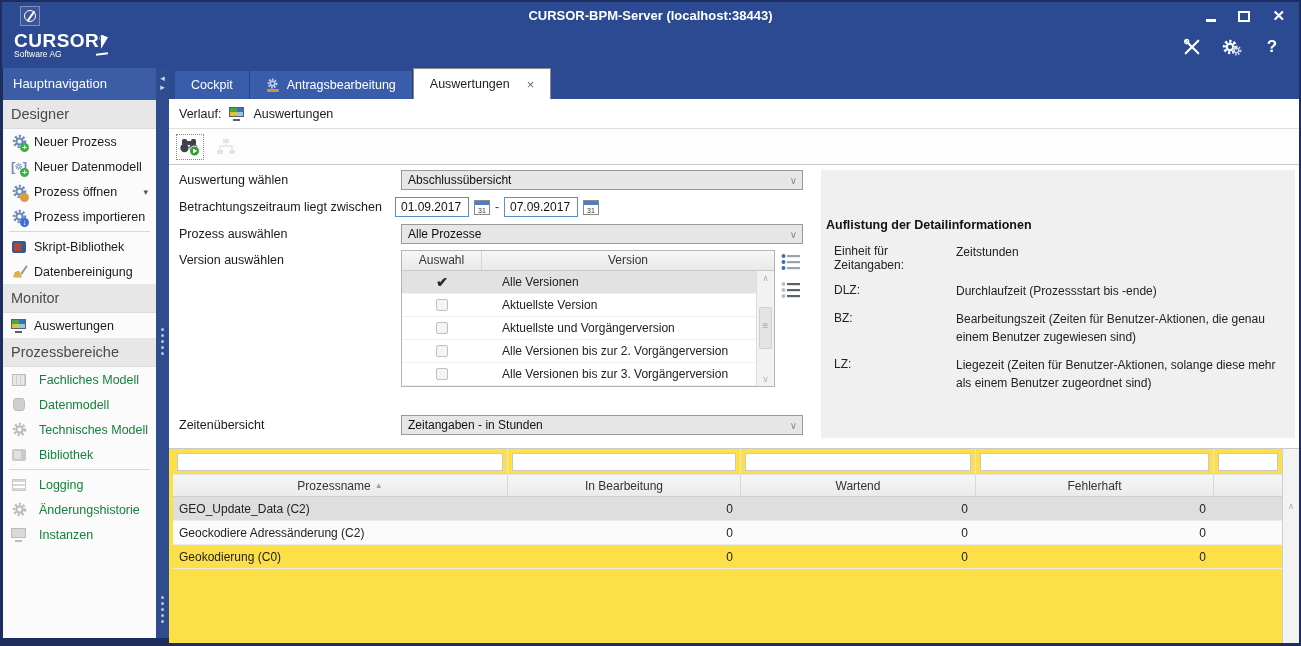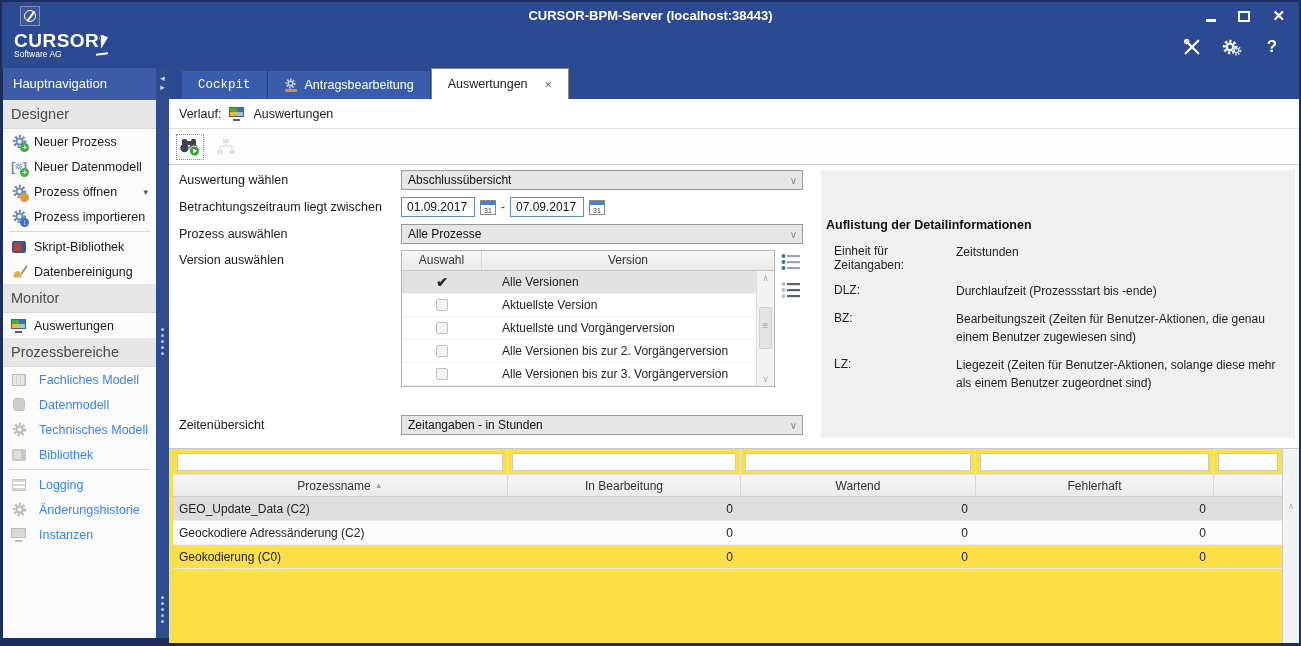--- a/index.html
+++ b/index.html
@@ -28,21 +28,21 @@
   .sail::after { content:""; position:absolute; left:1px; bottom:3px; width:12px; height:2px; background:#fff; transform:rotate(-8deg); }
   .header-actions { position:absolute; right:16px; top:6px; display:flex; gap:18px; align-items:center; }
   .ha { color:#fff; width:22px; height:22px; display:flex; align-items:center; justify-content:center; cursor:pointer; }
   .help-glyph { font-size:17px; font-weight:bold; }
 
   
   .sidebar { position:absolute; left:3px; top:68px; width:153px; height:570px; background:#fbfbfb; display:flex; flex-direction:column; }
   .sb-title { height:32px; background:#3c5ca6; color:#fff; font-size:13px; line-height:32px; padding-left:10px; }
   .sb-section { height:29px; background:#e7e7e7; color:#4a4a4a; font-size:14.5px; line-height:29px; padding-left:8px; border-bottom:1px solid #dcdcdc; }
   .sb-item { height:25px; display:flex; align-items:center; gap:7px; padding-left:8px; font-size:12.5px; color:#1a1a1a; cursor:pointer; position:relative; }
-  .sb-item.disabled { color:#3b82f6; cursor:default;gap:12px; }
+  .sb-item.disabled { color:#15803d; cursor:default;gap:12px; }
   .sb-sep { height:1px; background:#d8d8d8; margin:2px 6px; }
   .ic16 { width:16px; height:16px; position:relative; display:inline-flex; align-items:center; justify-content:center; flex:0 0 16px; }
   .gear-svg { width:15px; height:15px; color:#6d8cba; }
   .disabled .gear-svg, .gray { color:#bcbcbc !important; }
   .badge { position:absolute; right:-2px; bottom:-2px; width:9px; height:9px; border-radius:50%; color:#fff; font-size:8px; line-height:9px; text-align:center; font-weight:bold; }
   .badge-green { background:#3faf46; }
   .badge-orange { background:#e09a3c; }
   .badge-blue { background:#3a6fd0; }
   .brk { color:#6d8cba; font-size:13px; font-weight:bold; }
   .caret-right { position:absolute; right:8px; color:#555; font-size:9px; }
@@ -66,38 +66,38 @@
   
   .splitter { position:absolute; left:156px; top:68px; width:13px; height:570px; background:#2e4c8e; cursor:col-resize; }
   .split-arrows { position:absolute; top:6px; left:0; width:13px; text-align:center; color:#cdd6ea; font-size:9px; line-height:9px; }
   .split-dots { position:absolute; left:5px; display:flex; flex-direction:column; gap:3px; }
   .split-dots i { width:3px; height:3px; border-radius:50%; background:#b9c4de; }
 
   
   .main { position:absolute; left:169px; top:68px; width:1130px; height:575px; background:#fff; }
   .tabstrip { position:absolute; left:0; top:0; width:100%; height:31px; background:#2c4a91; display:flex; align-items:flex-end; }
   .tab { height:28px; margin-top:3px; display:flex; align-items:center; gap:7px; padding:0 16px; font-size:12.5px; color:#fff; background:#3a5dab; border-right:1px solid #24407c; cursor:pointer; }
-  .tab:first-child { margin-left:13px;font-family:Liberation Mono, monospace; }
+  .tab:first-child { margin-left:6px; }
   .tab.active { background:#fff; color:#222; height:31px; margin-top:0; border:1px solid #8a8a8a; border-bottom:none; }
   .tab-close { font-size:13px; color:#666; margin-left:10px; cursor:pointer; }
   .icon-stamp { width:14px; height:13px; position:relative; }
   .icon-stamp::before { content:""; position:absolute; left:1px; bottom:0; width:12px; height:3px; background:#d2913f; border-radius:1px; }
   .icon-stamp .gear-svg { position:absolute; left:1.5px; top:-1px; width:11px; height:11px; color:#c7d3e8; }
 
   .verlauf { position:absolute; left:0; top:31px; width:100%; height:30px; background:#fff; border-bottom:1px solid #e0e0e0; display:flex; align-items:center; gap:8px; padding-left:10px; font-size:12.5px; color:#1a1a1a; }
   .toolbar { position:absolute; left:0; top:61px; width:100%; height:36px; background:#fdfdfd; border-bottom:1px solid #c9c9c9; display:flex; align-items:center; gap:8px; padding-left:7px; }
   .tool-btn { width:28px; height:26px; display:flex; align-items:center; justify-content:center; cursor:pointer; }
   .tool-btn.focused { border:1px dotted #8a8a8a; }
   .tool-btn.disabled { opacity:.45; cursor:default; }
 
   .content { position:absolute; left:0; top:97px; width:100%; height:283px; background:#fff; }
   .flabel { position:absolute; left:10px; font-size:12.5px; color:#1a1a1a; }
   .dropdown { position:absolute; left:232px; width:402px; height:20px; background:#e6e6e6; border:1px solid #9a9a9a; font-size:12px; color:#111; display:flex; align-items:center; padding-left:6px; cursor:pointer; }
   .dd-arrow { position:absolute; right:5px; color:#8b8b8b; font-size:10px; }
-  .datewrap { position:absolute; left:232px; display:flex; align-items:center; gap:5px; }
+  .datewrap { position:absolute; left:226px; display:flex; align-items:center; gap:5px; }
   .datefield { width:74px; height:20px; border:1px solid #5d8fc7; background:#fff; font-size:12px; color:#111; display:flex; align-items:center; padding-left:5px; }
   .cal { width:16px; height:15px; border:1px solid #8a8a8a; background:#fff; position:relative; cursor:pointer; }
   .cal::before { content:""; position:absolute; left:0; top:0; right:0; height:4px; background:#4a7ec9; }
   .cal span { position:absolute; left:0; right:0; bottom:0px; text-align:center; font-size:7px; color:#333; }
   .dash-sep { font-size:12px; color:#333; }
 
   
   .vtable { position:absolute; left:232px; top:85px; width:374px; height:137px; border:1px solid #b5b5b5; background:#fff; }
   .vt-head { display:flex; height:20px; background:linear-gradient(#f7f7f7,#e9e9e9); border-bottom:1px solid #c8c8c8; font-size:12px; color:#333; }
   .vt-head .c1 { width:80px; text-align:center; line-height:19px; border-right:1px solid #d5d5d5; }

